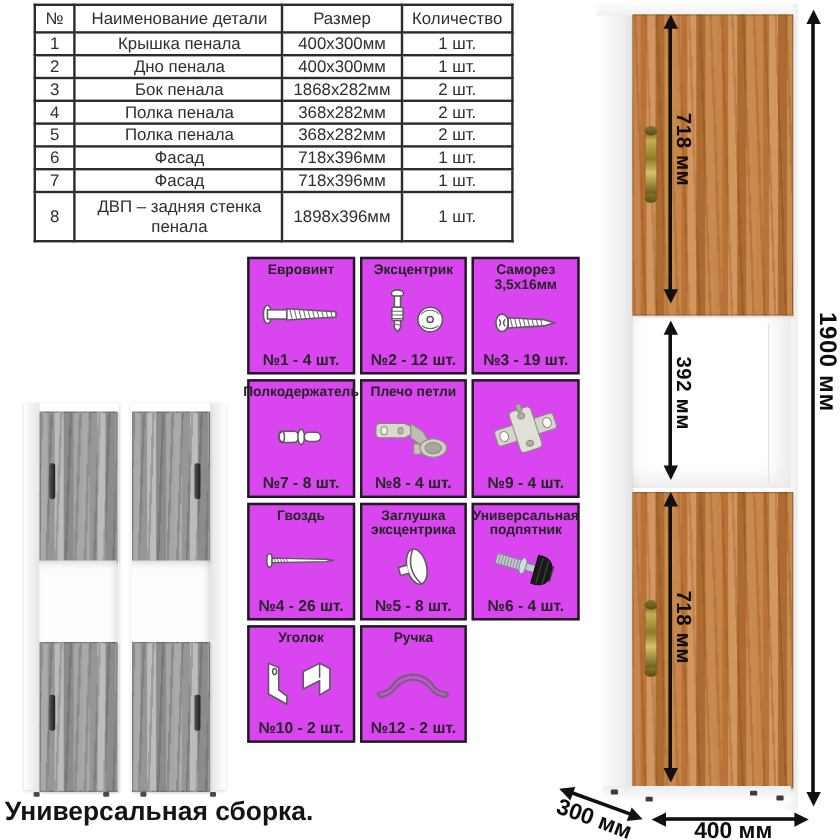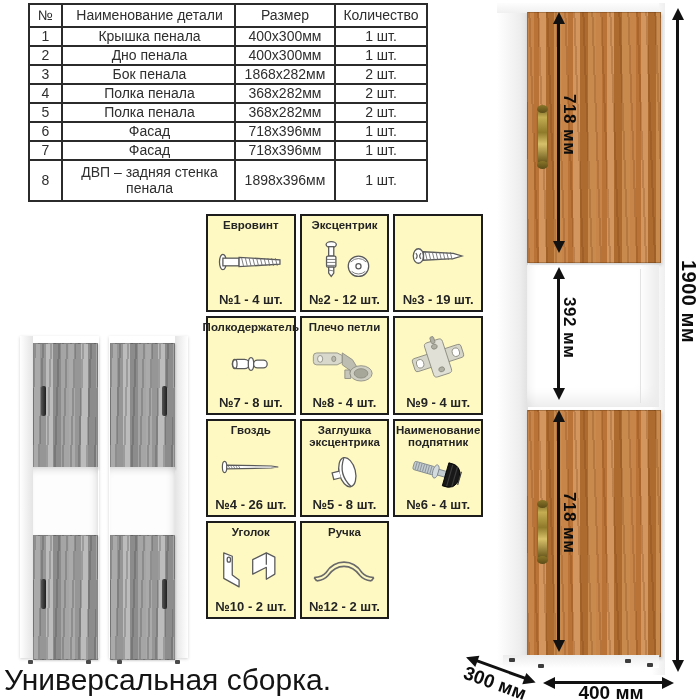--- a/index.html
+++ b/index.html
@@ -13,21 +13,21 @@
                   text-align:center;vertical-align:middle;background:#fff;}
   #parts-table td.c1{text-align:center;padding-left:7px;}
   #parts-table tr{height:19px;}
   #parts-table tr.hdr{height:23px;}
   #parts-table tr.tall{height:41px;}
 
   
   #hardware-grid{position:absolute;left:206px;top:214px;width:277px;height:405px;
                  display:grid;grid-template-columns:repeat(3,1fr);
                  grid-template-rows:repeat(4,1fr);gap:4px;}
-  .hw-cell{border:2px solid #1c1c1c;background:#fef9c3;display:flex;flex-direction:column;
+  .hw-cell{border:2px solid #1c1c1c;background:#d946ef;display:flex;flex-direction:column;
            align-items:center;padding:3px 2px 3px;min-width:0;}
   .hw-name{font-weight:bold;font-size:11.5px;line-height:1.12;text-align:center;color:#242424;}
   .hw-icon{flex:1;display:flex;align-items:center;justify-content:center;width:100%;}
   .hw-icon svg{width:80px;height:46px;}
   .hw-count{font-weight:bold;font-size:13px;color:#242424;}
 
   
   .oak{background:
     repeating-linear-gradient(88deg, rgba(110,55,12,.22) 0 2px, rgba(0,0,0,0) 2px 9px),
     repeating-linear-gradient(90deg,#c8854a 0 6px,#b97336 6px 11px,#d2965e 11px 18px,#ad6b30 18px 26px,#c98b4d 26px 34px);
@@ -88,21 +88,21 @@
   .hdim::before{content:"";position:absolute;left:-11px;top:-4.5px;
       border-top:6px solid transparent;border-bottom:6px solid transparent;
       border-right:12px solid var(--arrow,#111);}
   .hdim::after{content:"";position:absolute;right:-11px;top:-4.5px;
       border-top:6px solid transparent;border-bottom:6px solid transparent;
       border-left:12px solid var(--arrow,#111);}
   .dim-label{position:absolute;font-weight:bold;color:#0c0c0c;white-space:nowrap;}
   .dim-v{writing-mode:vertical-rl;font-size:17px;letter-spacing:.5px;}
 
   
-  #caption{position:absolute;left:4px;top:663px;font-size:30px;font-weight:normal;color:#141414;text-align:right;}
+  #caption{position:absolute;left:4px;top:663px;font-size:22px;font-weight:bold;color:#141414;text-align:right;}
 </style>
 </head>
 <body>
 
 <div id="canvas">
 
   <table id="parts-table">
     <colgroup>
         <col style="width:33px">
         <col style="width:173px">
@@ -211,20 +211,21 @@
               <line x1="21.5" y1="31" x2="32.5" y2="31"></line>
               <line x1="24" y1="36.5" x2="30" y2="37.5"></line>
               <path d="M50 27 a12 12 0 0 1 18 0"></path>
               <path d="M51 38 a12 12 0 0 0 16 0"></path>
             </g>
           </svg>
         </div>
         <div class="hw-count">№2 - 12 шт.</div>
       </div>
       <div class="hw-cell">
+        <div class="hw-name">Саморез 3,5х16мм</div>
         <div class="hw-icon">
           <svg viewBox="0 0 84 54" xmlns="http://www.w3.org/2000/svg">
             <g fill="#fff" stroke="#5a5a5a" stroke-width="1.5">
               <ellipse cx="19" cy="27" rx="6" ry="8.5"></ellipse>
               <path d="M25 22 L60 24 L70 27 L60 30 L25 32 Z"></path>
             </g>
             <g stroke="#6a6a6a" stroke-width="1">
               <line x1="27" y1="22.5" x2="29.2" y2="31.5"></line>
               <line x1="31.2" y1="22.5" x2="33.4" y2="31.5"></line>
               <line x1="35.4" y1="22.5" x2="37.6" y2="31.5"></line>
@@ -315,21 +316,21 @@
             <g transform="rotate(-14 42 27)" fill="#fff" stroke="#5a5a5a" stroke-width="1.5">
               <ellipse cx="46" cy="27" rx="9.5" ry="17.5"></ellipse>
               <path d="M46 10 q-11 17 0 34" fill="none"></path>
               <path d="M37 23.5 h-8.5 v8 h8.5" fill="#fff"></path>
             </g>
           </svg>
         </div>
         <div class="hw-count">№5 - 8 шт.</div>
       </div>
       <div class="hw-cell">
-        <div class="hw-name">Наименование подпятник</div>
+        <div class="hw-name">Универсальная подпятник</div>
         <div class="hw-icon">
           <svg viewBox="0 0 84 54" xmlns="http://www.w3.org/2000/svg">
             <g transform="rotate(16 42 27)">
               <rect x="12" y="21" width="25" height="10" rx="2" fill="#c3ccd0" stroke="#7e878c"></rect>
               <g stroke="#8d969b" stroke-width="1.2">
                 <line x1="15" y1="21.5" x2="15" y2="30.5"></line>
                 <line x1="18" y1="21.5" x2="18" y2="30.5"></line>
                 <line x1="21" y1="21.5" x2="21" y2="30.5"></line>
                 <line x1="24" y1="21.5" x2="24" y2="30.5"></line>
                 <line x1="27" y1="21.5" x2="27" y2="30.5"></line>

